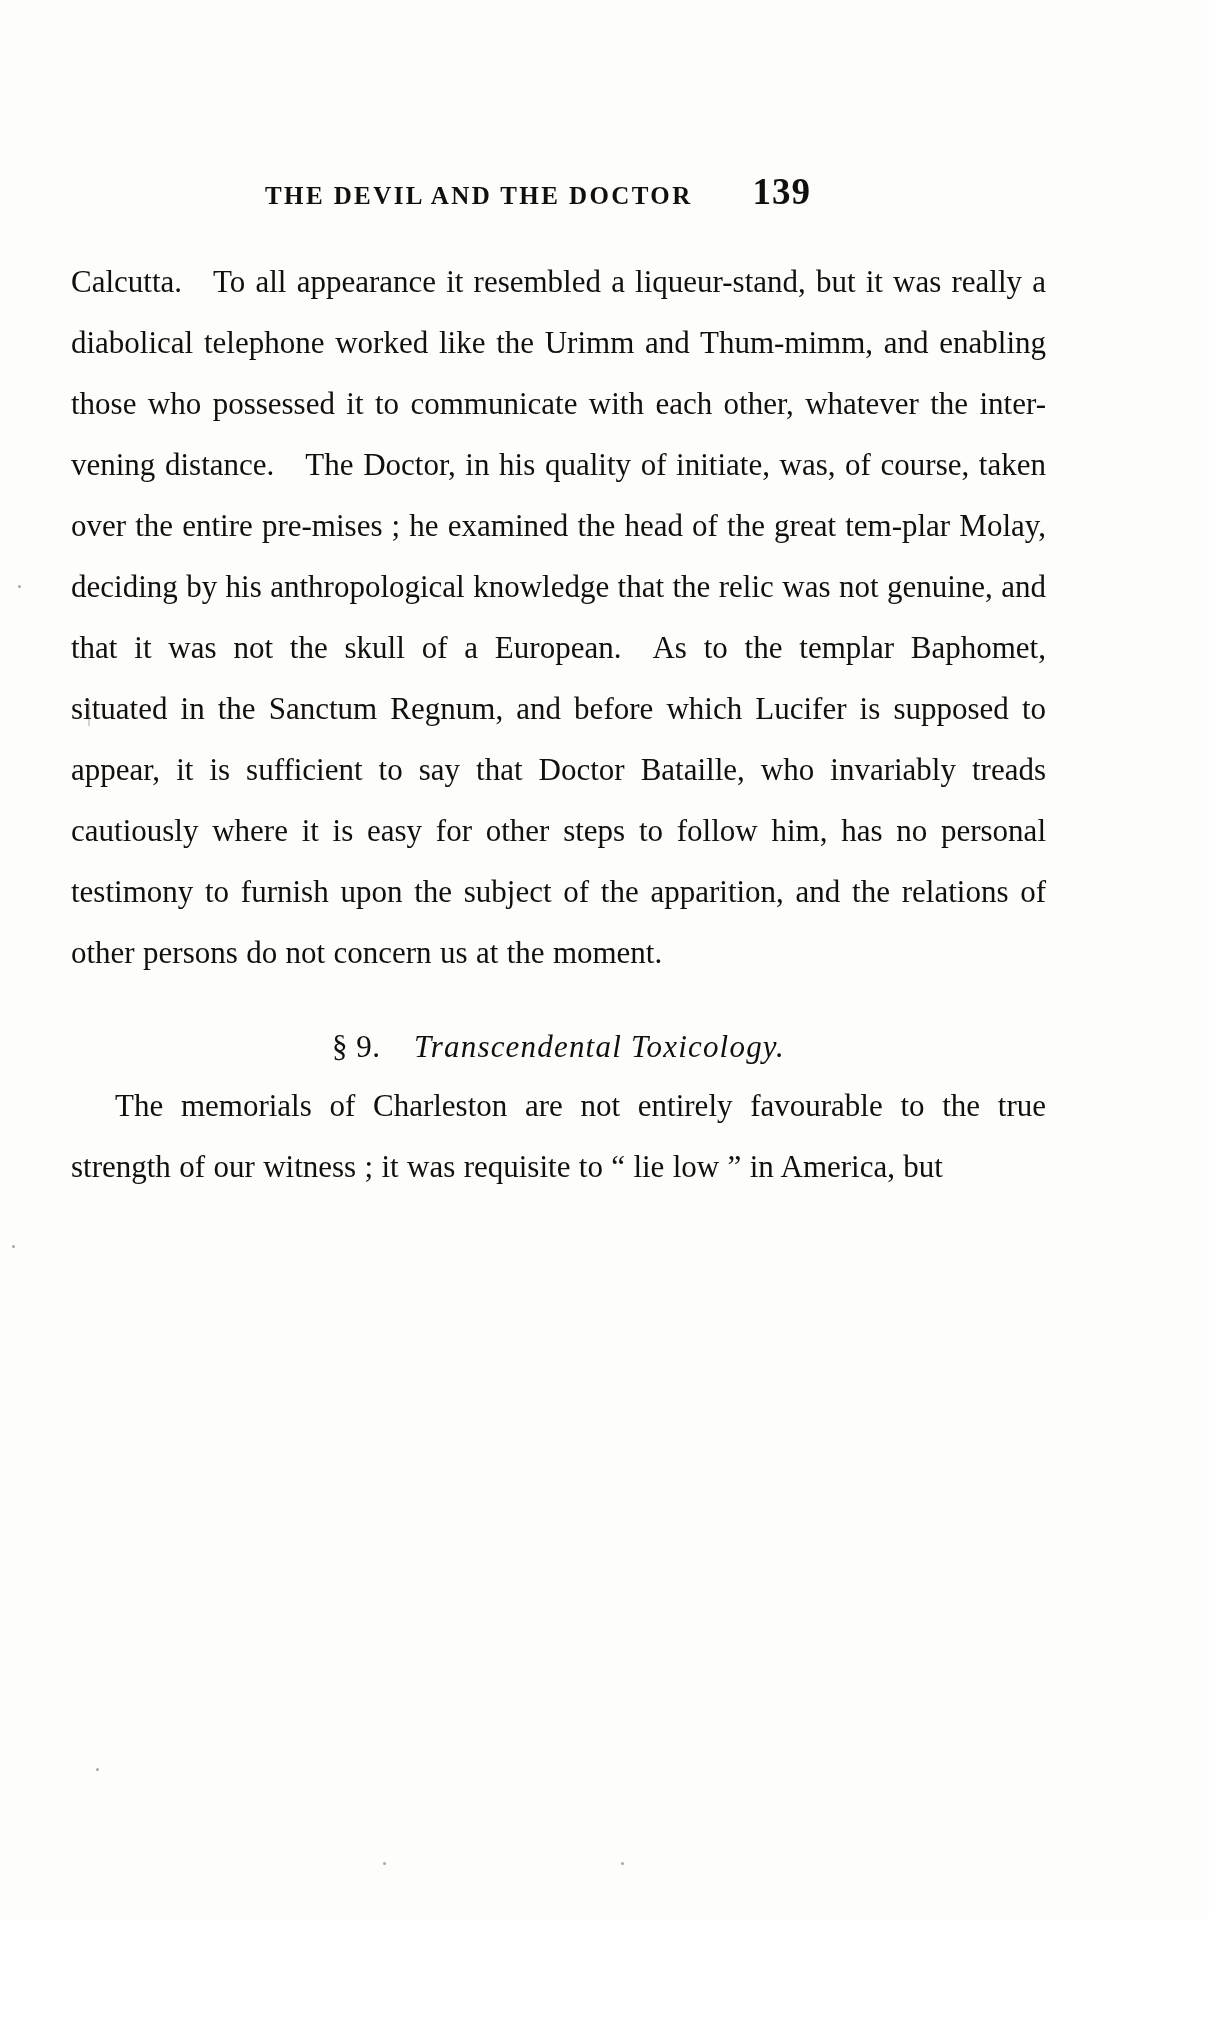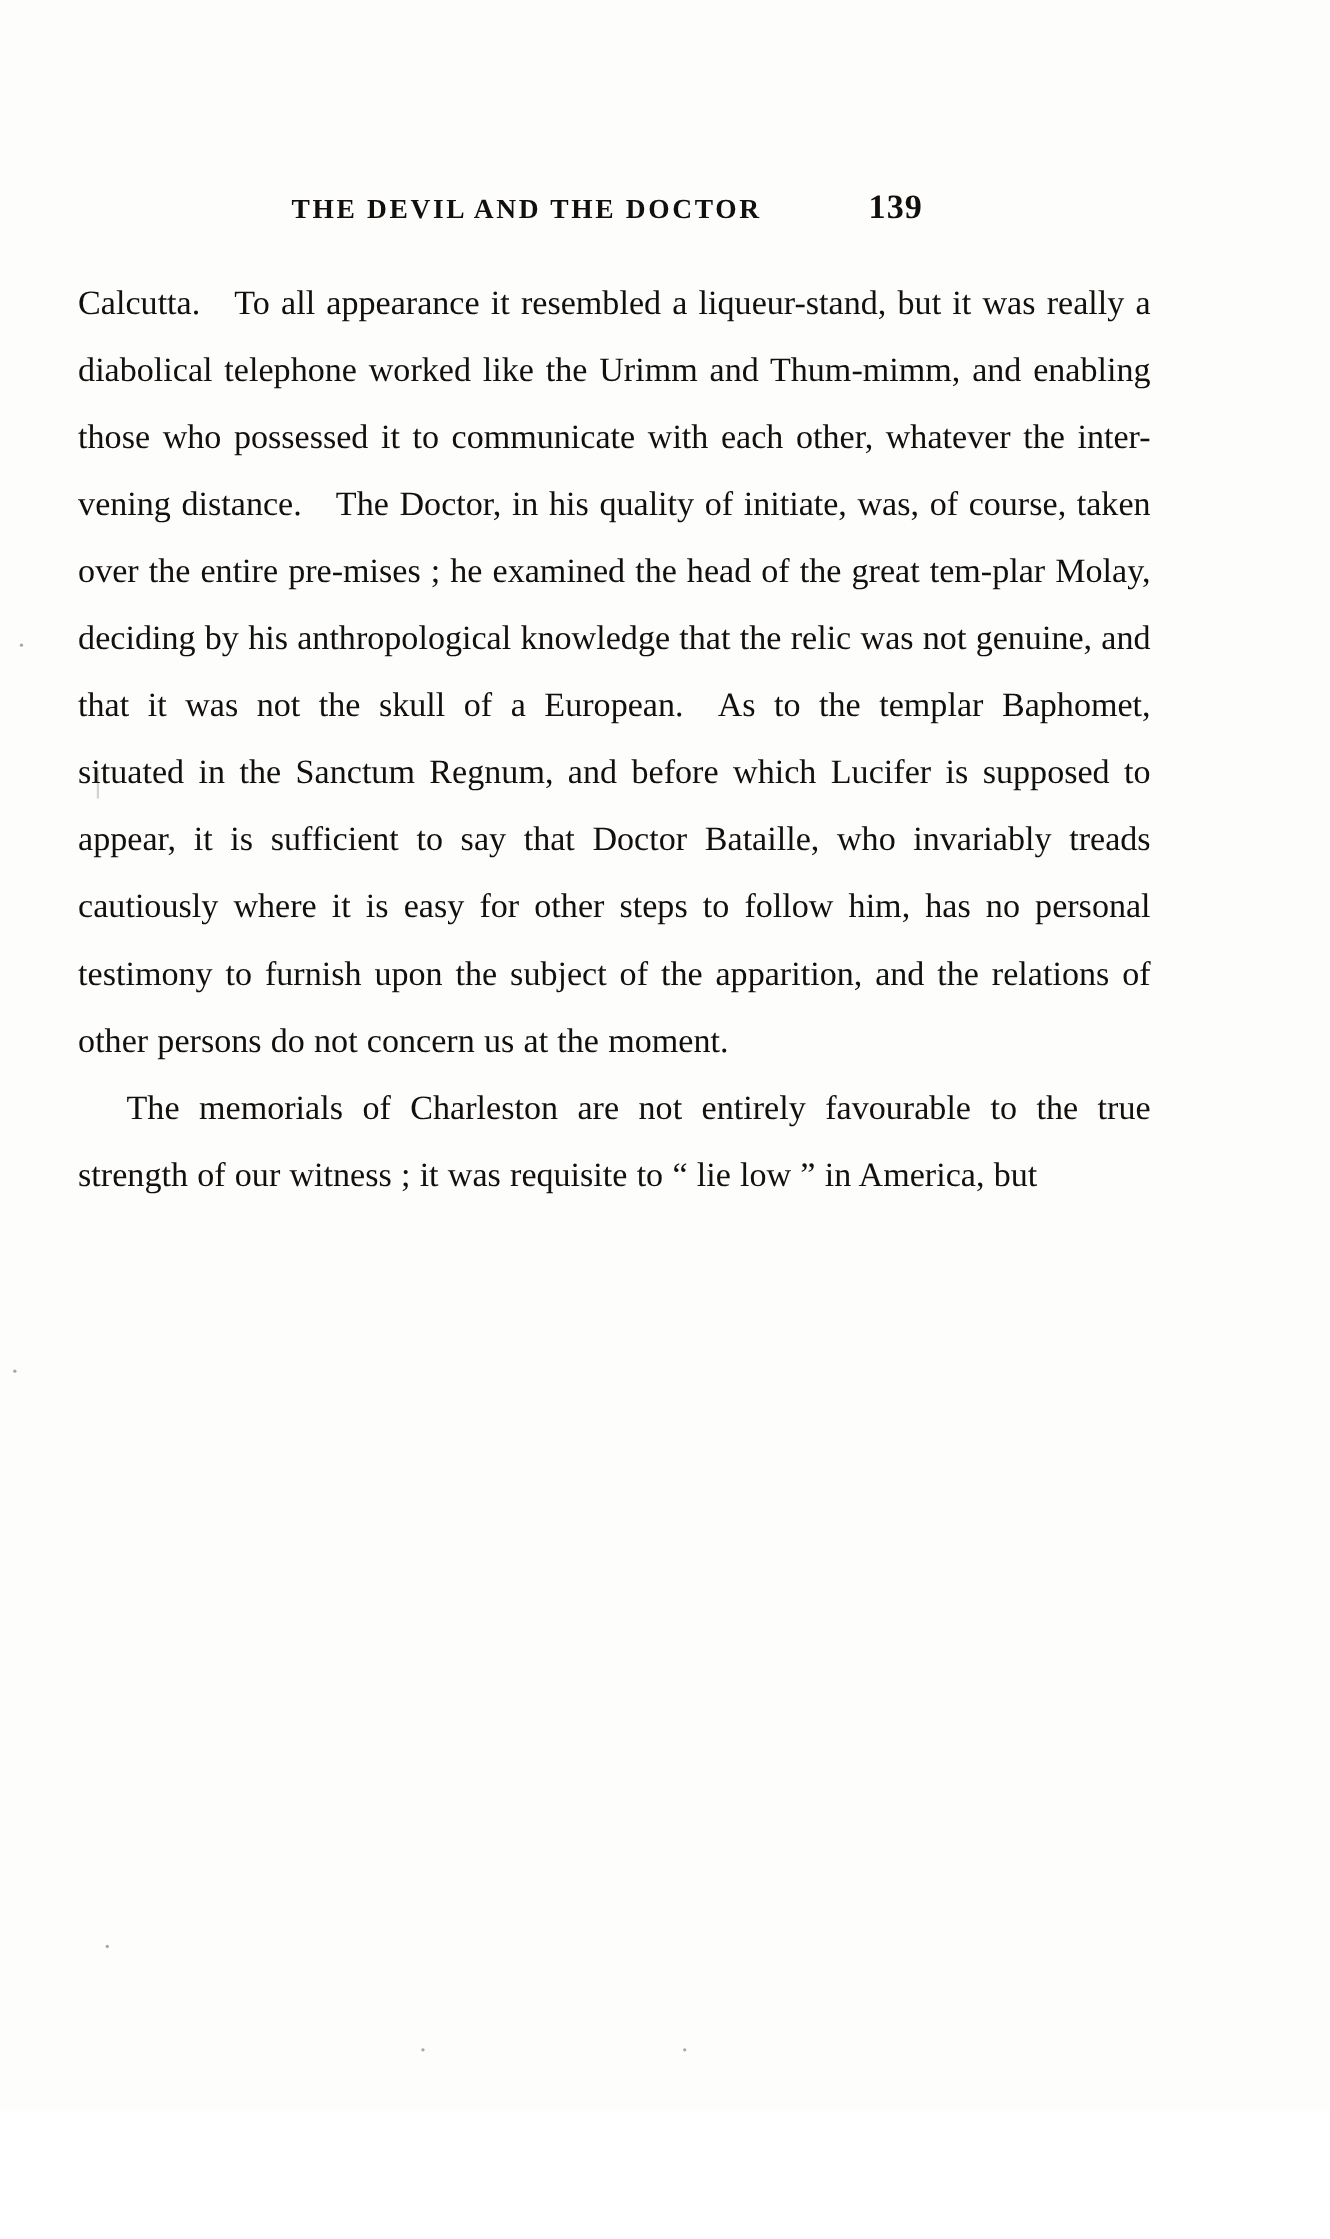--- a/index.html
+++ b/index.html
@@ -39,23 +39,23 @@
   .runhead-title {
     font-family: "Liberation Serif", serif;
     font-weight: bold;
     font-size: 25px;
     letter-spacing: 2.4px;
     white-space: nowrap;
   }
   .runhead-page {
     font-family: "Liberation Serif", serif;
     font-weight: bold;
-    font-size: 31px;
+    font-size: 37px;
     letter-spacing: 1px;
-    margin-left: 97px;
+    margin-left: 60px;
   }
   .body-block {
     width: 975px;
     margin-left: -4px;
   }
   p.para {
     margin: 0;
     font-size: 31px;
     line-height: 61px;
     text-align: justify;
@@ -124,18 +124,23 @@
   <div class="content">
 
     <div class="runhead">
       <div class="runhead-title">THE DEVIL AND THE DOCTOR</div>
       <div class="runhead-page">139</div>
     </div>
 
     <div class="body-block">
       <p class="para first-line-indent">Calcutta. To all appearance it resembled a liqueur-stand, but it was really a diabolical telephone worked like the Urimm and Thum-mimm, and enabling those who possessed it to communicate with each other, whatever the inter-vening distance. The Doctor, in his quality of initiate, was, of course, taken over the entire pre-mises ; he examined the head of the great tem-plar Molay, deciding by his anthropological knowledge that the relic was not genuine, and that it was not the skull of a European. As to the templar Baphomet, situated in the Sanctum Regnum, and before which Lucifer is supposed to appear, it is sufficient to say that Doctor Bataille, who invariably treads cautiously where it is easy for other steps to follow him, has no personal testimony to furnish upon the subject of the apparition, and the relations of other persons do not concern us at the moment.</p>
 
+      <div class="sec-head">
+        <span class="sec-num">§ 9.</span>
+        <span class="gapspace"></span>
+        <span class="sec-title">Transcendental Toxicology.</span>
+      </div>
 
       <p class="para indent">The memorials of Charleston are not entirely favourable to the true strength of our witness ; it was requisite to “ lie low ” in America, but</p>
     </div>
 
   </div>
 </div>
 
 </body></html>

